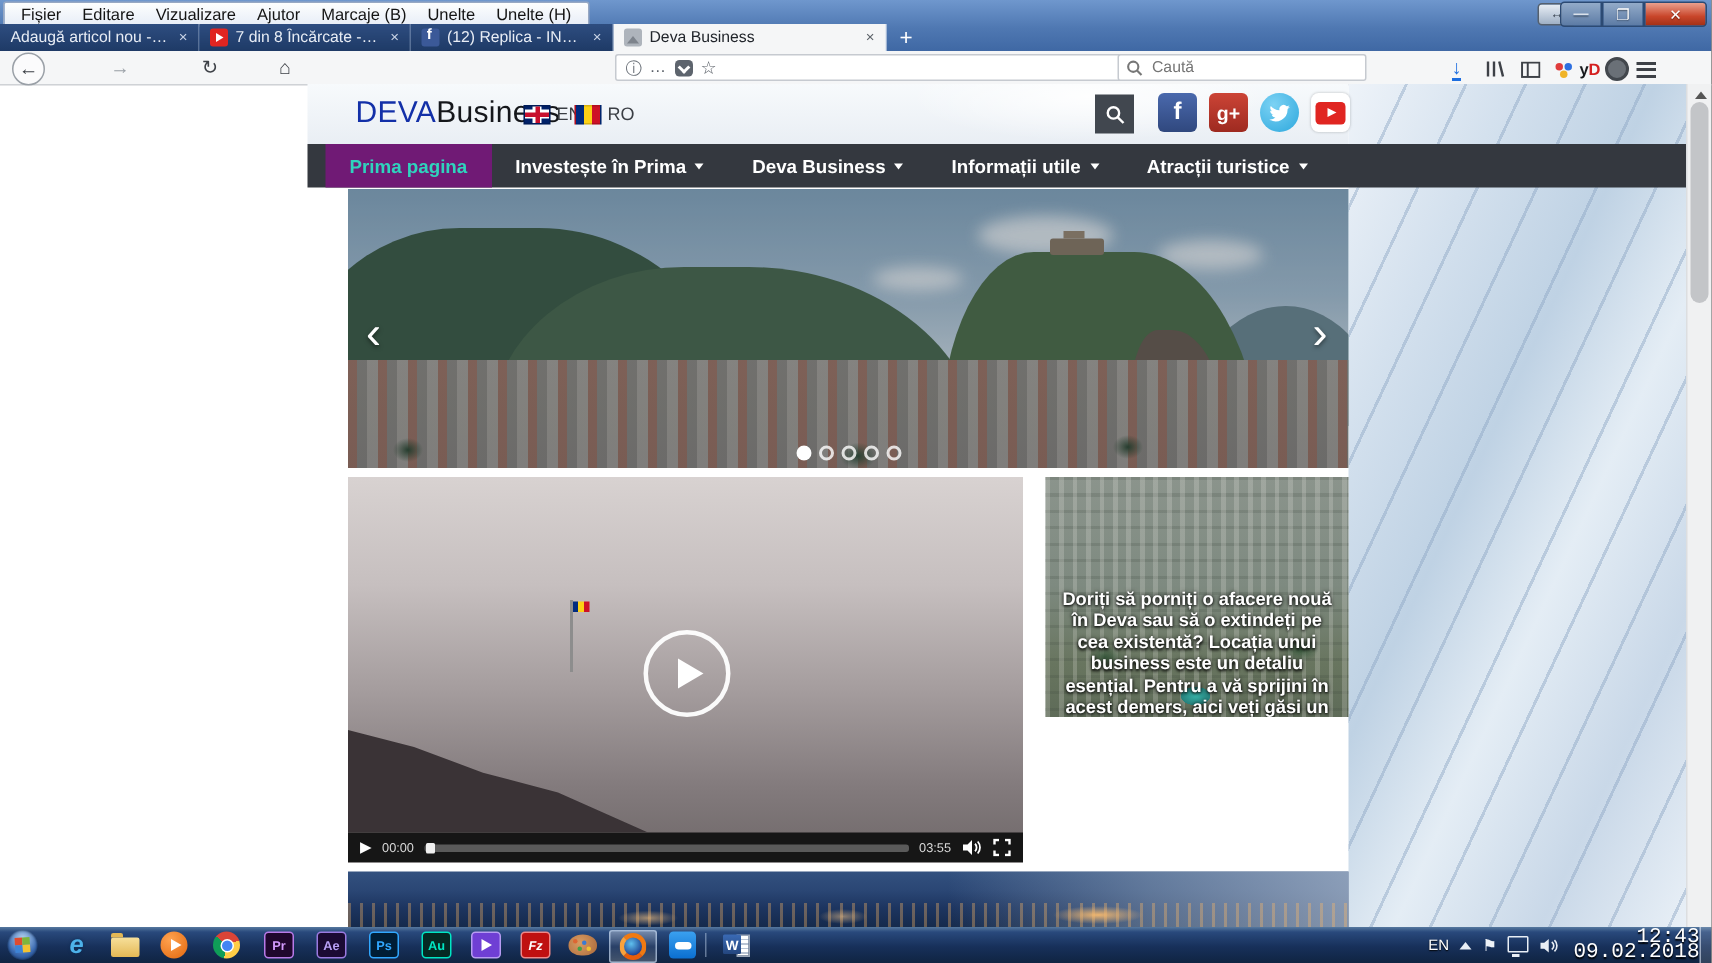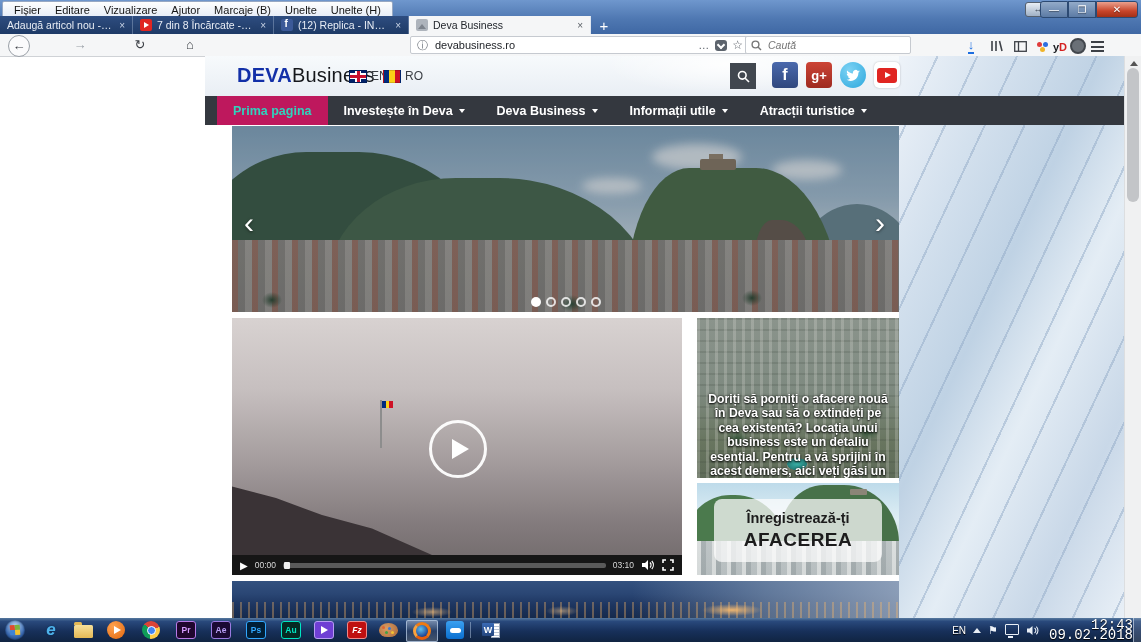--- a/index.html
+++ b/index.html
@@ -55,21 +55,21 @@
           border-radius:2px;display:flex;align-items:center;gap:5px;padding:0 6px;font-size:11px;color:#23262b;}
   .urlbox input{border:none;outline:none;flex:1;font-size:11px;color:#23262b;font-family:inherit;background:transparent;}
   .url-i{color:#6c727a;font-size:11px;}
   .url-dots{color:#5a6068;font-size:11px;letter-spacing:1px;}
   .pocket{width:12px;height:11px;background:#5d646d;border-radius:3px;position:relative;}
   .pocket::before{content:"";position:absolute;left:3px;top:3px;width:4px;height:4px;
                   border-right:2px solid #fff;border-bottom:2px solid #fff;transform:rotate(45deg);margin-top:-1px;}
   .star{color:#5a6068;font-size:12px;}
   .searchbox{position:absolute;left:745px;top:2px;width:154px;height:16px;background:#fff;border:1px solid #c6cad0;
              border-radius:2px;display:flex;align-items:center;gap:4px;padding:0 5px;}
-  .searchbox input{border:none;outline:none;flex:1;font-size:10.5px;font-style:italic;color:#555;background:transparent;font-family:inherit;}
+  .searchbox input{border:none;outline:none;flex:1;font-size:10.5px;color:#555;background:transparent;font-family:inherit;}
   .mag{flex:none;}
   .ticonbar{position:absolute;top:3px;height:18px;}
   .tbi{position:absolute;top:0;width:18px;height:18px;display:flex;align-items:center;justify-content:center;}
   .i-dl{color:#1d6ee0;font-size:13px;font-weight:bold;border-bottom:2px solid #1d6ee0;height:13px;line-height:11px;}
   .i-ext::before{content:"";width:5px;height:5px;border-radius:50%;background:#e03c3c;
                  box-shadow:6px 0 0 #2d6fe0,3px 5px 0 #f0b428;display:block;margin:-3px 0 0 -4px;}
   .i-yd::before{content:"y";font-size:11px;font-weight:bold;color:#17191c;}
   .i-yd::after{content:"D";font-size:11px;font-weight:bold;color:#d42020;}
   .i-circ{width:12px;height:12px;border-radius:50%;background:#6a7077;border:2px solid #42474d;}
   .i-burger{width:13px;height:11px;background:repeating-linear-gradient(#3d4147 0 2px,transparent 2px 4.5px);}
@@ -82,21 +82,21 @@
   .scrollbar{position:absolute;left:1124px;top:56px;width:17px;height:562px;background:#f0f1f2;border-left:1px solid #dcdee0;}
   .sb-up{height:14px;display:flex;align-items:center;justify-content:center;}
   .sb-up::before{content:"";border-left:4px solid transparent;border-right:4px solid transparent;border-bottom:5px solid #555;}
   .sb-thumb{position:absolute;left:2px;top:12px;width:12px;height:134px;background:#c3c5c8;border-radius:6px;}
 
   
   .site-header{position:absolute;left:205px;top:56px;width:694px;height:40px;
     background:radial-gradient(120px 30px at 75% 20%,rgba(255,255,255,.9),rgba(255,255,255,0)),
                linear-gradient(180deg,#f7fafc,#e9eef4);}
   .logo{position:absolute;left:32px;top:8px;font-size:20px;letter-spacing:.2px;}
-  .logo b{color:#1330a8;font-weight:bold;text-align:right;}
+  .logo b{color:#1330a8;font-weight:normal;text-align:right;}
   .logo span{color:#15171b;font-weight:500;}
   .lang{position:absolute;top:13px;display:flex;align-items:center;gap:4px;font-size:12px;color:#3a3e44;}
   .lang-en{left:144px;} .lang-ro{left:178px;}
   .flag{width:16px;height:11px;display:inline-block;border:1px solid rgba(0,0,0,.15);}
   .flag-uk{background:
      linear-gradient(#C8102E 0 0) 50% 50%/100% 3px no-repeat,
      linear-gradient(#C8102E 0 0) 50% 50%/3px 100% no-repeat,
      linear-gradient(#fff 0 0) 50% 50%/100% 6px no-repeat,
      linear-gradient(#fff 0 0) 50% 50%/6px 100% no-repeat,
      #012169;}
@@ -111,21 +111,21 @@
   .soc-gp{left:601px;background:linear-gradient(#cc4436,#9e2a20);color:#fff;font-weight:bold;font-size:13px;}
   .soc-tw{left:635px;background:radial-gradient(circle at 35% 30%,#7cd2f4,#2da8dd);border-radius:50%;}
   .soc-yt{left:669px;background:#fff;border-radius:5px;box-shadow:0 0 2px rgba(0,0,0,.25);}
   .soc-yt i{width:20px;height:15px;background:#e02521;border-radius:3px;position:relative;display:block;}
   .soc-yt i::before{content:"";position:absolute;left:8px;top:4px;border-left:6px solid #fff;
                     border-top:3.5px solid transparent;border-bottom:3.5px solid transparent;}
 
   
   .site-nav{position:absolute;left:205px;top:96px;width:919px;height:29px;background:#34383f;display:flex;padding-left:12px;box-sizing:border-box;}
   .nav-item{display:flex;align-items:center;gap:6px;padding:0 16px;font-size:12.5px;font-weight:bold;color:#fff;white-space:nowrap;}
-  .nav-item.active{background:#be185d;color:#2fd3bd;text-align:center;}
+  .nav-item.active{background:#701a75;color:#2fd3bd;text-align:center;}
   .tri{border-left:3.5px solid transparent;border-right:3.5px solid transparent;border-top:4px solid #fff;display:inline-block;}
 
   
   .hero{position:absolute;left:232px;top:126px;width:667px;height:186px;overflow:hidden;
         background:linear-gradient(180deg,#87a8c0 0%,#a7c0d2 38%,#ccdbe4 62%,#dce5ea 75%);}
   .cloud{position:absolute;background:#eef3f5;border-radius:50%;filter:blur(5px);opacity:.85;}
   .hill{position:absolute;}
   .h1{left:-40px;top:26px;width:310px;height:150px;background:#3f5e48;border-radius:48% 60% 0 0/100% 130% 0 0;}
   .h2{left:95px;top:52px;width:330px;height:130px;background:#4c6b50;border-radius:45% 55% 0 0/95% 115% 0 0;}
   .h3{left:560px;top:78px;width:130px;height:80px;background:#6d8992;border-radius:50% 50% 0 0/100% 100% 0 0;}
@@ -306,21 +306,20 @@
   </div>
 
   <div class="toolbar">
     <div class="tbtn back">←</div>
     <div class="tbtn fwd">→</div>
     <div class="tbtn reload">↻</div>
     <div class="tbtn home">⌂</div>
 
     <div class="urlbox">
       <span class="url-i">ⓘ</span>
-      <input readonly="" value="devabusiness.ro" style="">
       <span class="url-dots">…</span>
       <span class="pocket"></span>
       <span class="star">☆</span>
     </div>
 
     <div class="searchbox">
       <svg class="mag" width="11" height="11" viewBox="0 0 11 11">
         <circle cx="4.5" cy="4.5" r="3.4" fill="none" stroke="#777" stroke-width="1.4"></circle>
         <line x1="7" y1="7" x2="10" y2="10" stroke="#777" stroke-width="1.4"></line>
       </svg>
@@ -395,21 +394,21 @@
     <div class="social soc-yt">
         <i></i>
       </div>
   </div>
 
   <div class="site-nav">
     <div class="nav-item active">
       <span>Prima pagina</span>
     </div>
     <div class="nav-item">
-      <span>Investește în Deva</span>
+      <span>Investește în Prima</span>
       <span class="tri"></span>
     </div>
     <div class="nav-item">
       <span>Deva Business</span>
       <span class="tri"></span>
     </div>
     <div class="nav-item">
       <span>Informații utile</span>
       <span class="tri"></span>
     </div>
@@ -444,51 +443,41 @@
   <div class="video">
     <div class="ridge"></div>
     <div class="flagpole"></div>
     <div class="bigplay"></div>
     <div class="vctrl">
       <span class="vplay">▶</span>
       <span class="vtime">00:00</span>
       <div class="vtrack">
         <div class="vhandle"></div>
       </div>
-      <span class="vtime">03:10</span>
+      <span class="vtime">03:55</span>
       <svg width="14" height="12" viewBox="0 0 14 12">
         <polygon points="1,4 4,4 7,1 7,11 4,8 1,8" fill="#fff"></polygon>
         <path d="M9 3.5 a3.5 3.5 0 0 1 0 5" stroke="#fff" stroke-width="1.2" fill="none"></path>
         <path d="M10.8 2 a6 6 0 0 1 0 8" stroke="#fff" stroke-width="1.2" fill="none"></path>
       </svg>
       <svg width="12" height="12" viewBox="0 0 12 12">
         <g stroke="#fff" stroke-width="1.6" fill="none">
           <path d="M1 4 V1 H4"></path>
             <path d="M8 1 H11 V4"></path>
             <path d="M11 8 V11 H8"></path>
             <path d="M4 11 H1 V8"></path>
         </g>
       </svg>
     </div>
   </div>
 
   <div class="promo1">
     <div class="promo1-text">Doriți să porniți o afacere nouă în Deva sau să o extindeți pe cea existentă? Locația unui business este un detaliu esențial. Pentru a vă sprijini în acest demers, aici veți găsi un instrument utill și dinamic.</div>
   </div>
 
-  <div class="promo2">
-    <div class="p2h1"></div>
-    <div class="p2h2"></div>
-    <div class="p2cit"></div>
-    <div class="p2city"></div>
-    <div class="reg-box">
-      <span class="reg1">Înregistrează-ți</span>
-      <span class="reg2">AFACEREA</span>
-    </div>
-  </div>
 
   <div class="bstrip"></div>
 
   <div class="taskbar">
     <div class="orb">
       <span class="orbflag">
           <i></i>
           <i></i>
           <i></i>
           <i></i>

